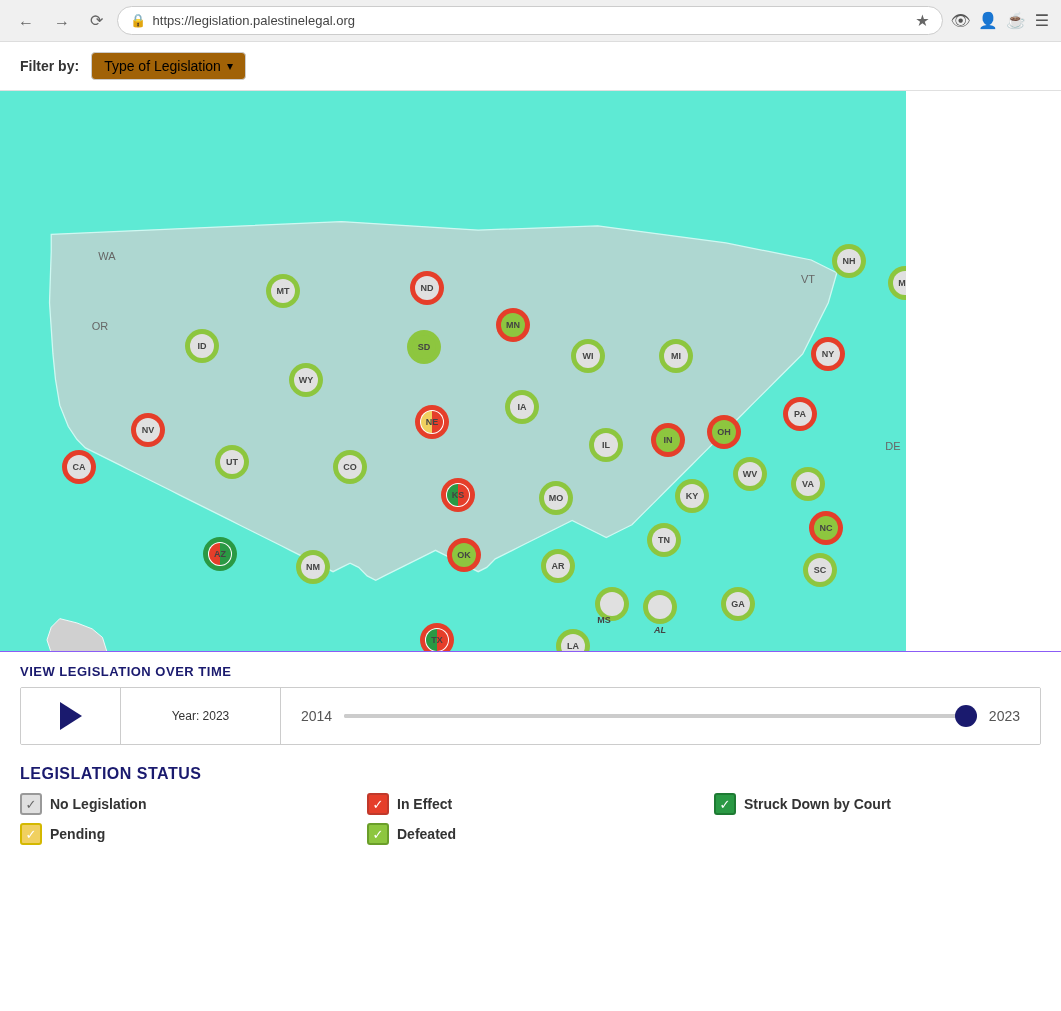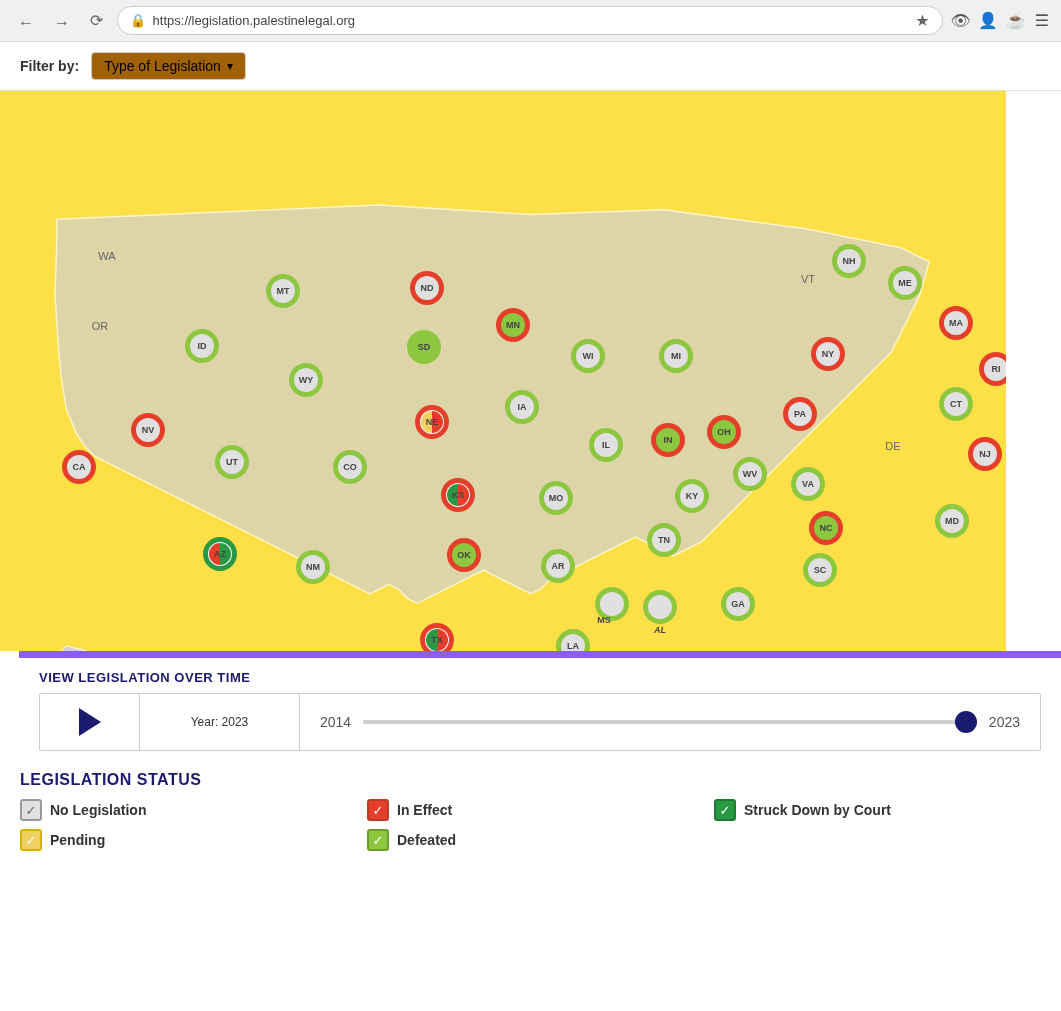--- a/index.html
+++ b/index.html
@@ -29,28 +29,28 @@
     }
     .filter-label { font-weight: bold; font-size: 14px; color: #333; }
     .filter-dropdown {
       border: 1px solid #ccc; border-radius: 4px; padding: 5px 12px;
       font-size: 14px; background: #a16207; cursor: pointer; display: flex; align-items: center; gap: 6px;
     }
     .filter-dropdown:after { content: '▾'; font-size: 12px; }
 
     
     .map-container {
-      position: relative; background: #fde047;
-      width: 1006px; height: 560px; overflow: hidden;
+      position: relative; background: #5eead4;
+      width: 906px; height: 560px; overflow: hidden;
     }
     .map-svg { width: 100%; height: 100%; }
 
     
     .timeline-section {
-      padding: 12px 20px 8px 20px; border-top: 7px solid #8b5cf6; margin-left: 19px;
+      padding: 12px 20px 8px 20px; border-top: 1px solid #8b5cf6;
     }
     .timeline-title {
       font-size: 13px; font-weight: bold; color: #1a1a6e; letter-spacing: 0.5px;
       margin-bottom: 8px;
     }
     .timeline-widget {
       display: flex; align-items: stretch; border: 1px solid #ccc; border-radius: 2px;
       height: 58px; overflow: hidden;
     }
     .play-btn {

